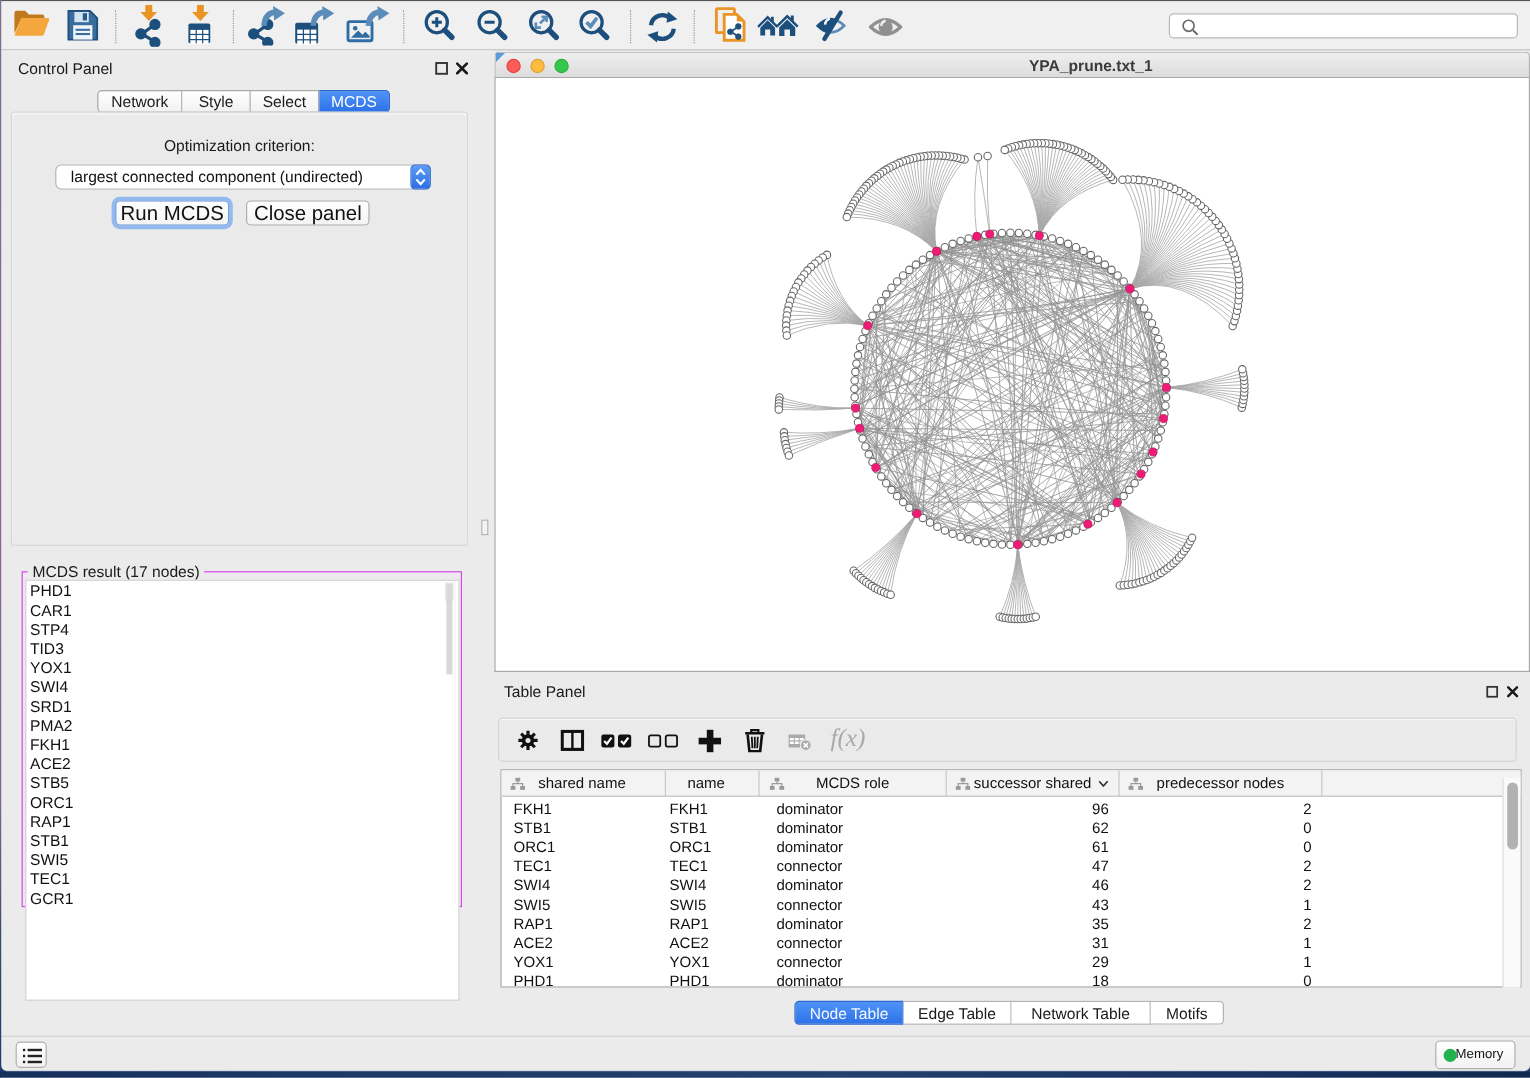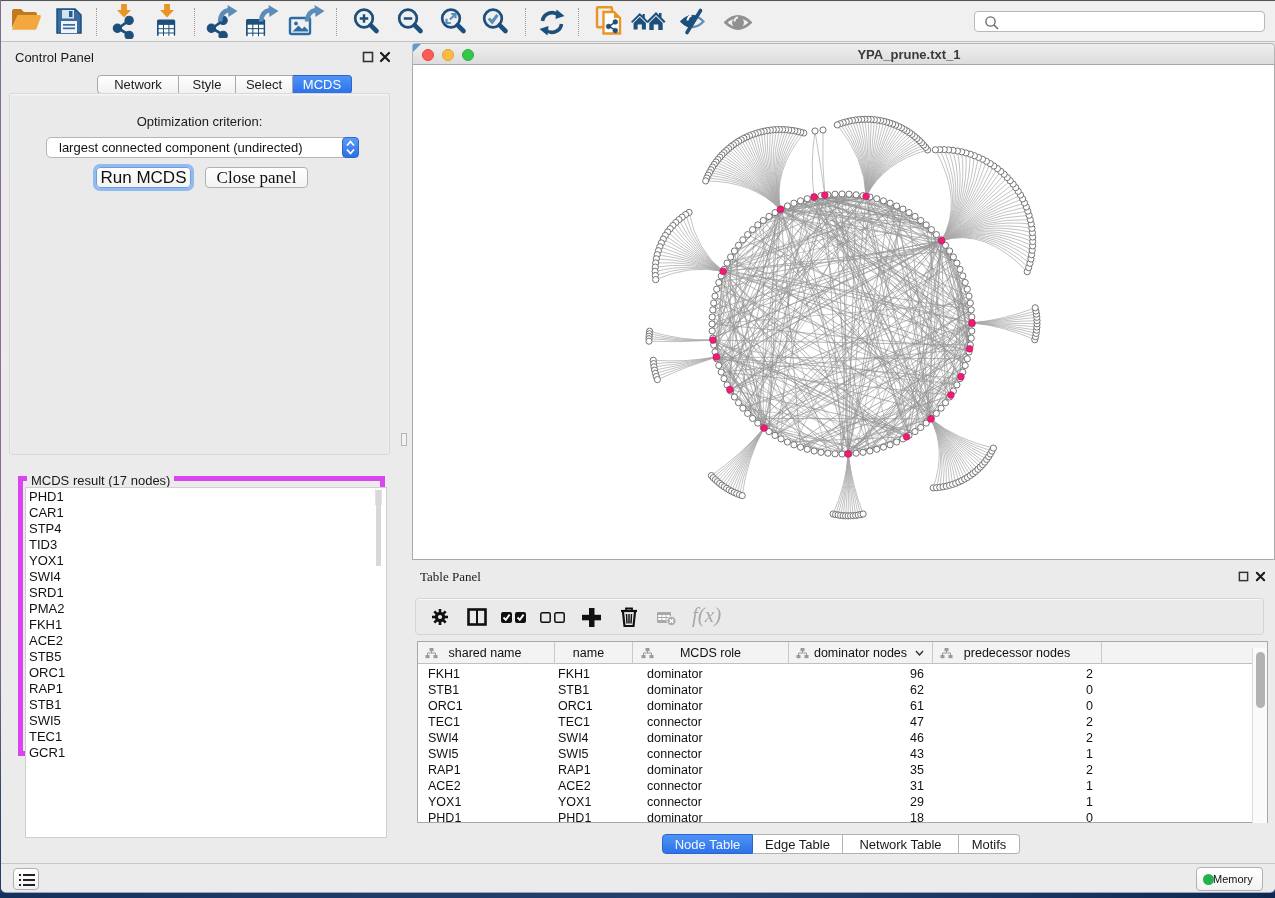--- a/index.html
+++ b/index.html
@@ -18,21 +18,21 @@
 .tab:first-child { border-left:1px solid #a9a9a9; border-radius:4px 0 0 4px; }
 .tab:last-child { border-radius:0 4px 4px 0; }
 .tab.sel { background:linear-gradient(#4f93f7,#2d72e8); color:#fff; border-color:#2b66cf; }
 .cpinner { position:absolute; left:8px; top:51px; width:381px; height:362px; background:#eaeaea; border:1px solid #d8d8d8; border-radius:3px; box-shadow:inset 0 1px 2px rgba(255,255,255,.8); }
 .optlabel { position:absolute; left:0; top:72px; width:397px; text-align:center; font-size:13px; color:#1a1a1a; }
 .dropdown { position:absolute; left:45px; top:95px; width:313px; height:21px; background:#fff; border:1px solid #b5b5b5; border-radius:5px; font-size:13px; color:#111; }
 .dropdown .dtext { position:absolute; left:0; right:20px; top:2px; text-align:center; }
 .dstep { position:absolute; right:-1px; top:-1px; width:17px; height:21px; background:linear-gradient(#5a9cf8,#2d6fe4); border-radius:4px; border:1px solid #2b66cf; }
 .btn { position:absolute; height:21px; background:linear-gradient(#ffffff,#f3f3f3); border:1px solid #b0b0b0; border-radius:4px; font-size:17px; color:#111; text-align:center; line-height:19px; }
 .focusring { box-shadow:0 0 0 3px rgba(116,169,240,.75); border-color:#6f9ce0; }
-.mcdsgroup { position:absolute; left:17px; top:434px; width:367px; height:280px; border:5px solid #d946ef; }
+.mcdsgroup { position:absolute; left:17px; top:434px; width:367px; height:280px; border:1px solid #d946ef; }
 .mcdstitle { position:absolute; left:4px; top:-8px; background:#ebebeb; padding:0 4px; font-size:13px; color:#1a1a1a; }
 .mcdslist { position:absolute; left:2px; top:6px; width:362px; height:351px; background:#fff; border:1px solid #cfcfcf; font-size:13px; color:#111; }
 .mcdslist div { height:16px; line-height:16px; padding-left:3px; } .mcdslist div:first-child { margin-top:1px; }
 .mlsb { position:absolute; right:4px; top:1px; width:7px; height:346px; border-left:1px solid #e2e2e2; border-right:1px solid #e2e2e2; }
 .mlsb i { position:absolute; left:0px; top:1px; width:5px; height:76px; background:#d8d8d8; display:block; }
 
 .vdiv { position:absolute; left:397px; top:41px; width:14px; height:821px; background:#ebebeb; }
 
 .netwin { position:absolute; left:411px; top:41px; width:863px; height:518px; }
 .nettitle { position:absolute; left:0; top:1px; width:863px; height:22px; background:linear-gradient(#efefef,#dcdcdc); border:1px solid #b6b6b6; border-bottom:1px solid #a8a8a8; border-radius:4px 4px 0 0; }
@@ -235,38 +235,38 @@
     </div>
   <div class="cpanel">
     <div class="ptitle" style="left:14px; top:8px;">Control Panel</div>
     <svg style="position:absolute; left:361px; top:9px;" width="12" height="12" viewBox="0 0 12 12">
         <rect x="1.5" y="1.5" width="9" height="9" fill="none" stroke="#333" stroke-width="1.6"></rect>
       </svg>
 <svg style="position:absolute; left:378px; top:9px;" width="12" height="12" viewBox="0 0 12 12">
         <path d="M2 2 L10 10 M10 2 L2 10" stroke="#1a1a1a" stroke-width="2.2" stroke-linecap="round"></path>
       </svg>
     <div class="tabs">
-      <div class="tab" style="width:82px;margin-left:16px;">Network</div>
+      <div class="tab" style="width:71px;">Network</div>
       <div class="tab" style="width:57px;">Style</div>
       <div class="tab" style="width:57px;">Select</div>
       <div class="tab sel" style="width:59px;">MCDS</div>
     </div>
     <div class="cpinner"></div>
     <div class="optlabel">Optimization criterion:</div>
     <div class="dropdown">
         <div class="dtext" style="text-align:left; padding-left:12px;">largest connected component (undirected)</div>
         <div class="dstep">
           <svg width="15" height="19" viewBox="0 0 15 19" style="position:absolute;left:0;top:0;">
 <path d="M4 7.5 L7.5 3.5 L11 7.5" fill="none" stroke="#fff" stroke-width="1.8"></path>
 <path d="M4 11.5 L7.5 15.5 L11 11.5" fill="none" stroke="#fff" stroke-width="1.8"></path>
           </svg>
         </div>
       </div>
     <div class="btn focusring" style="left:95px; top:125px; width:95px;">Run MCDS</div>
-    <div class="btn" style="left:204px; top:125px; width:103px;font-family:Liberation Serif, serif;">Close panel</div>
+    <div class="btn" style="left:204px; top:125px; width:103px;">Close panel</div>
     <div class="mcdsgroup">
       <div class="mcdstitle">MCDS result (17 nodes)</div>
       <div class="mcdslist" id="mcdslist">
           <div>PHD1</div>
           <div>CAR1</div>
           <div>STP4</div>
           <div>TID3</div>
           <div>YOX1</div>
           <div>SWI4</div>
           <div>SRD1</div>
@@ -1226,21 +1226,21 @@
 <circle cx="317.8" cy="324.6" r="3.4"></circle>
 <circle cx="518.8" cy="353.9" r="3.4"></circle>
 <circle cx="352.1" cy="363.1" r="3.4"></circle>
 <circle cx="494.6" cy="371.8" r="3.4"></circle>
 <circle cx="436.1" cy="388.9" r="3.4"></circle>
 </g>
 </svg>
       </div>
   </div>
   <div class="tpanel">
-    <div class="ptitle" style="left:15px; top:5px;font-family:Liberation Serif, serif;">Table Panel</div>
+    <div class="ptitle" style="left:15px; top:5px;">Table Panel</div>
     <svg style="position:absolute; left:833px; top:7px;" width="11" height="11" viewBox="0 0 12 12">
         <rect x="1.5" y="1.5" width="9" height="9" fill="none" stroke="#333" stroke-width="1.6"></rect>
       </svg>
 <svg style="position:absolute; left:850px; top:7px;" width="11" height="11" viewBox="0 0 12 12">
         <path d="M2 2 L10 10 M10 2 L2 10" stroke="#1a1a1a" stroke-width="2.2" stroke-linecap="round"></path>
       </svg>
       <div class="ttoolbar" id="ttoolbar">
         <svg style="position:absolute; left:15px; top:9px;" width="18" height="18" viewBox="0 0 18 18">
           <g fill="#111">
             <circle cx="9" cy="9" r="5.2"></circle>
@@ -1329,21 +1329,21 @@
           </div>
 <div class="th" style="left:371px; width:144px;">
             <svg style="position:absolute; left:7px; top:6px;" width="13" height="11" viewBox="0 0 13 11">
 <g fill="#9a9a9a">
                 <rect x="4.5" y="0" width="4" height="3.2"></rect>
                 <rect x="0.5" y="7" width="4" height="3.2"></rect>
                 <rect x="8.5" y="7" width="4" height="3.2"></rect>
 <path d="M6.5 3 L6.5 5 M2.5 7 L2.5 5 L10.5 5 L10.5 7" stroke="#9a9a9a" fill="none" stroke-width="1"></path>
               </g>
             </svg>
-            <span style="left:0;">dominator nodes</span>
+            <span style="left:0;">successor shared</span>
   <svg style="position:absolute; right:8px; top:8px;" width="9" height="6" viewBox="0 0 9 6">
               <path d="M1 1 L4.5 5 L8 1" fill="none" stroke="#333" stroke-width="1.4"></path>
             </svg>
           </div>
 <div class="th" style="left:515px; width:169px;">
             <svg style="position:absolute; left:7px; top:6px;" width="13" height="11" viewBox="0 0 13 11">
 <g fill="#9a9a9a">
                 <rect x="4.5" y="0" width="4" height="3.2"></rect>
                 <rect x="0.5" y="7" width="4" height="3.2"></rect>
                 <rect x="8.5" y="7" width="4" height="3.2"></rect>

